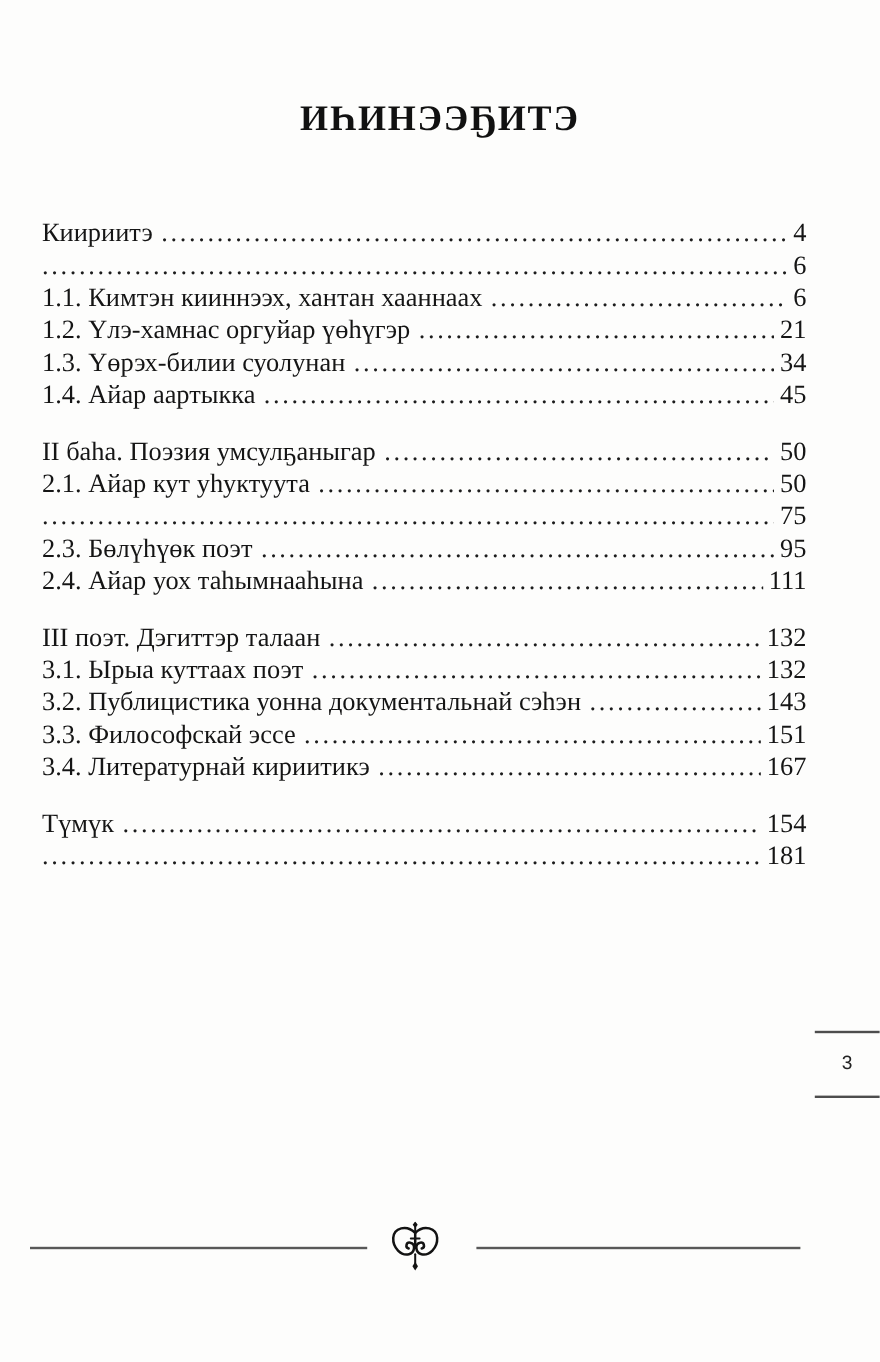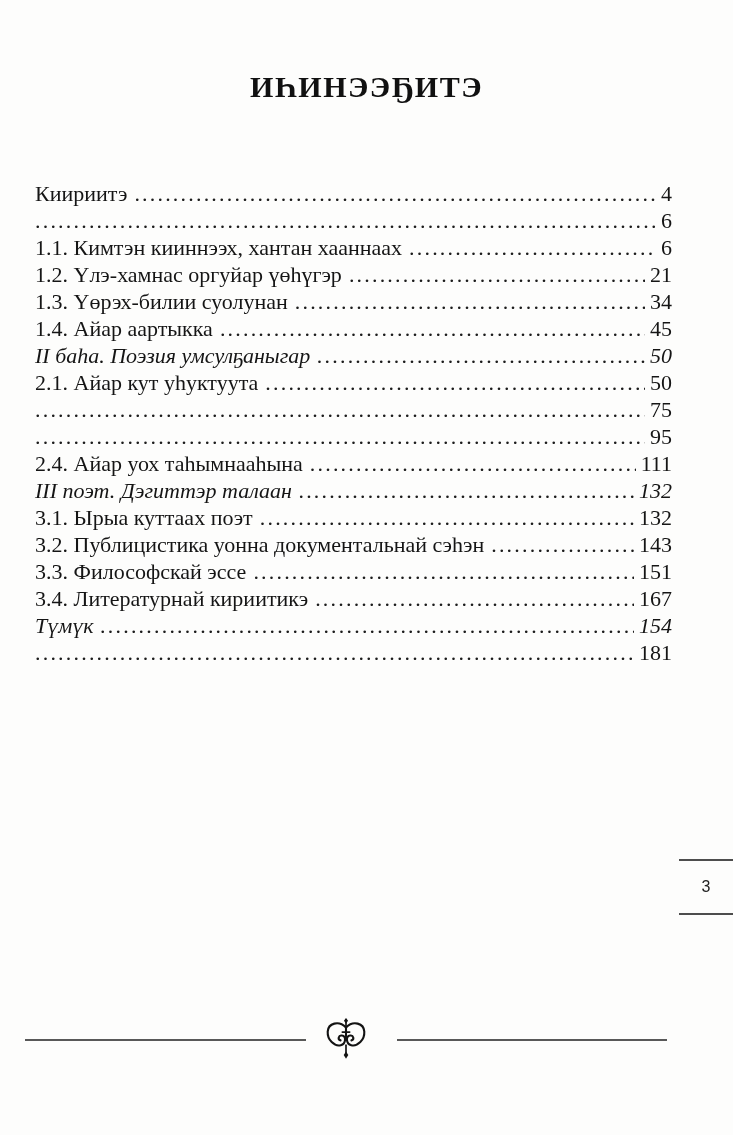--- a/index.html
+++ b/index.html
@@ -14,21 +14,21 @@
     font-family: "Liberation Serif", "DejaVu Serif", serif;
     position: relative;
     overflow: hidden;
   }
   .page {
     position: absolute;
     inset: 0;
   }
   .doc-title {
     position: absolute;
-    top: 70px;
+    top: 82px;
     left: 0;
     width: 100%;
     margin: 0;
     text-align: center;
     font-size: 30px;
     font-weight: bold;
     letter-spacing: 1.5px;
     color: #111;
   }
   .toc {
@@ -39,21 +39,21 @@
   }
   .toc-row {
     display: flex;
     align-items: baseline;
     line-height: 27px;
     font-size: 22px;
     white-space: nowrap;
     justify-content: space-between;
   }
   .toc-row.gap {
-    font-style: italic;
+    margin-top: 20px;
   }
   .toc-label {
     flex: 0 0 auto;
     padding-right: 7px;
   }
   .toc-dots {
     flex: 1 1 auto;
     overflow: hidden;
     letter-spacing: 2.2px;
     color: #1c1c1c;
@@ -146,20 +146,21 @@
       <div class="toc-row">
         <span class="toc-label">2.1. Айар кут уһуктуута</span>
         <span class="toc-dots" aria-hidden="true">................................................................................................................................................................</span>
         <span class="toc-page">50</span>
       </div>
       <div class="toc-row">
         <span class="toc-dots" aria-hidden="true">................................................................................................................................................................</span>
         <span class="toc-page">75</span>
       </div>
       <div class="toc-row">
+        <span class="toc-label">2.3. Бөлүһүөк поэт</span>
         <span class="toc-dots" aria-hidden="true">................................................................................................................................................................</span>
         <span class="toc-page">95</span>
       </div>
       <div class="toc-row">
         <span class="toc-label">2.4. Айар уох таһымнааһына</span>
         <span class="toc-dots" aria-hidden="true">................................................................................................................................................................</span>
         <span class="toc-page">111</span>
       </div>
       <div class="toc-row gap">
         <span class="toc-label">III поэт. Дэгиттэр талаан</span>

